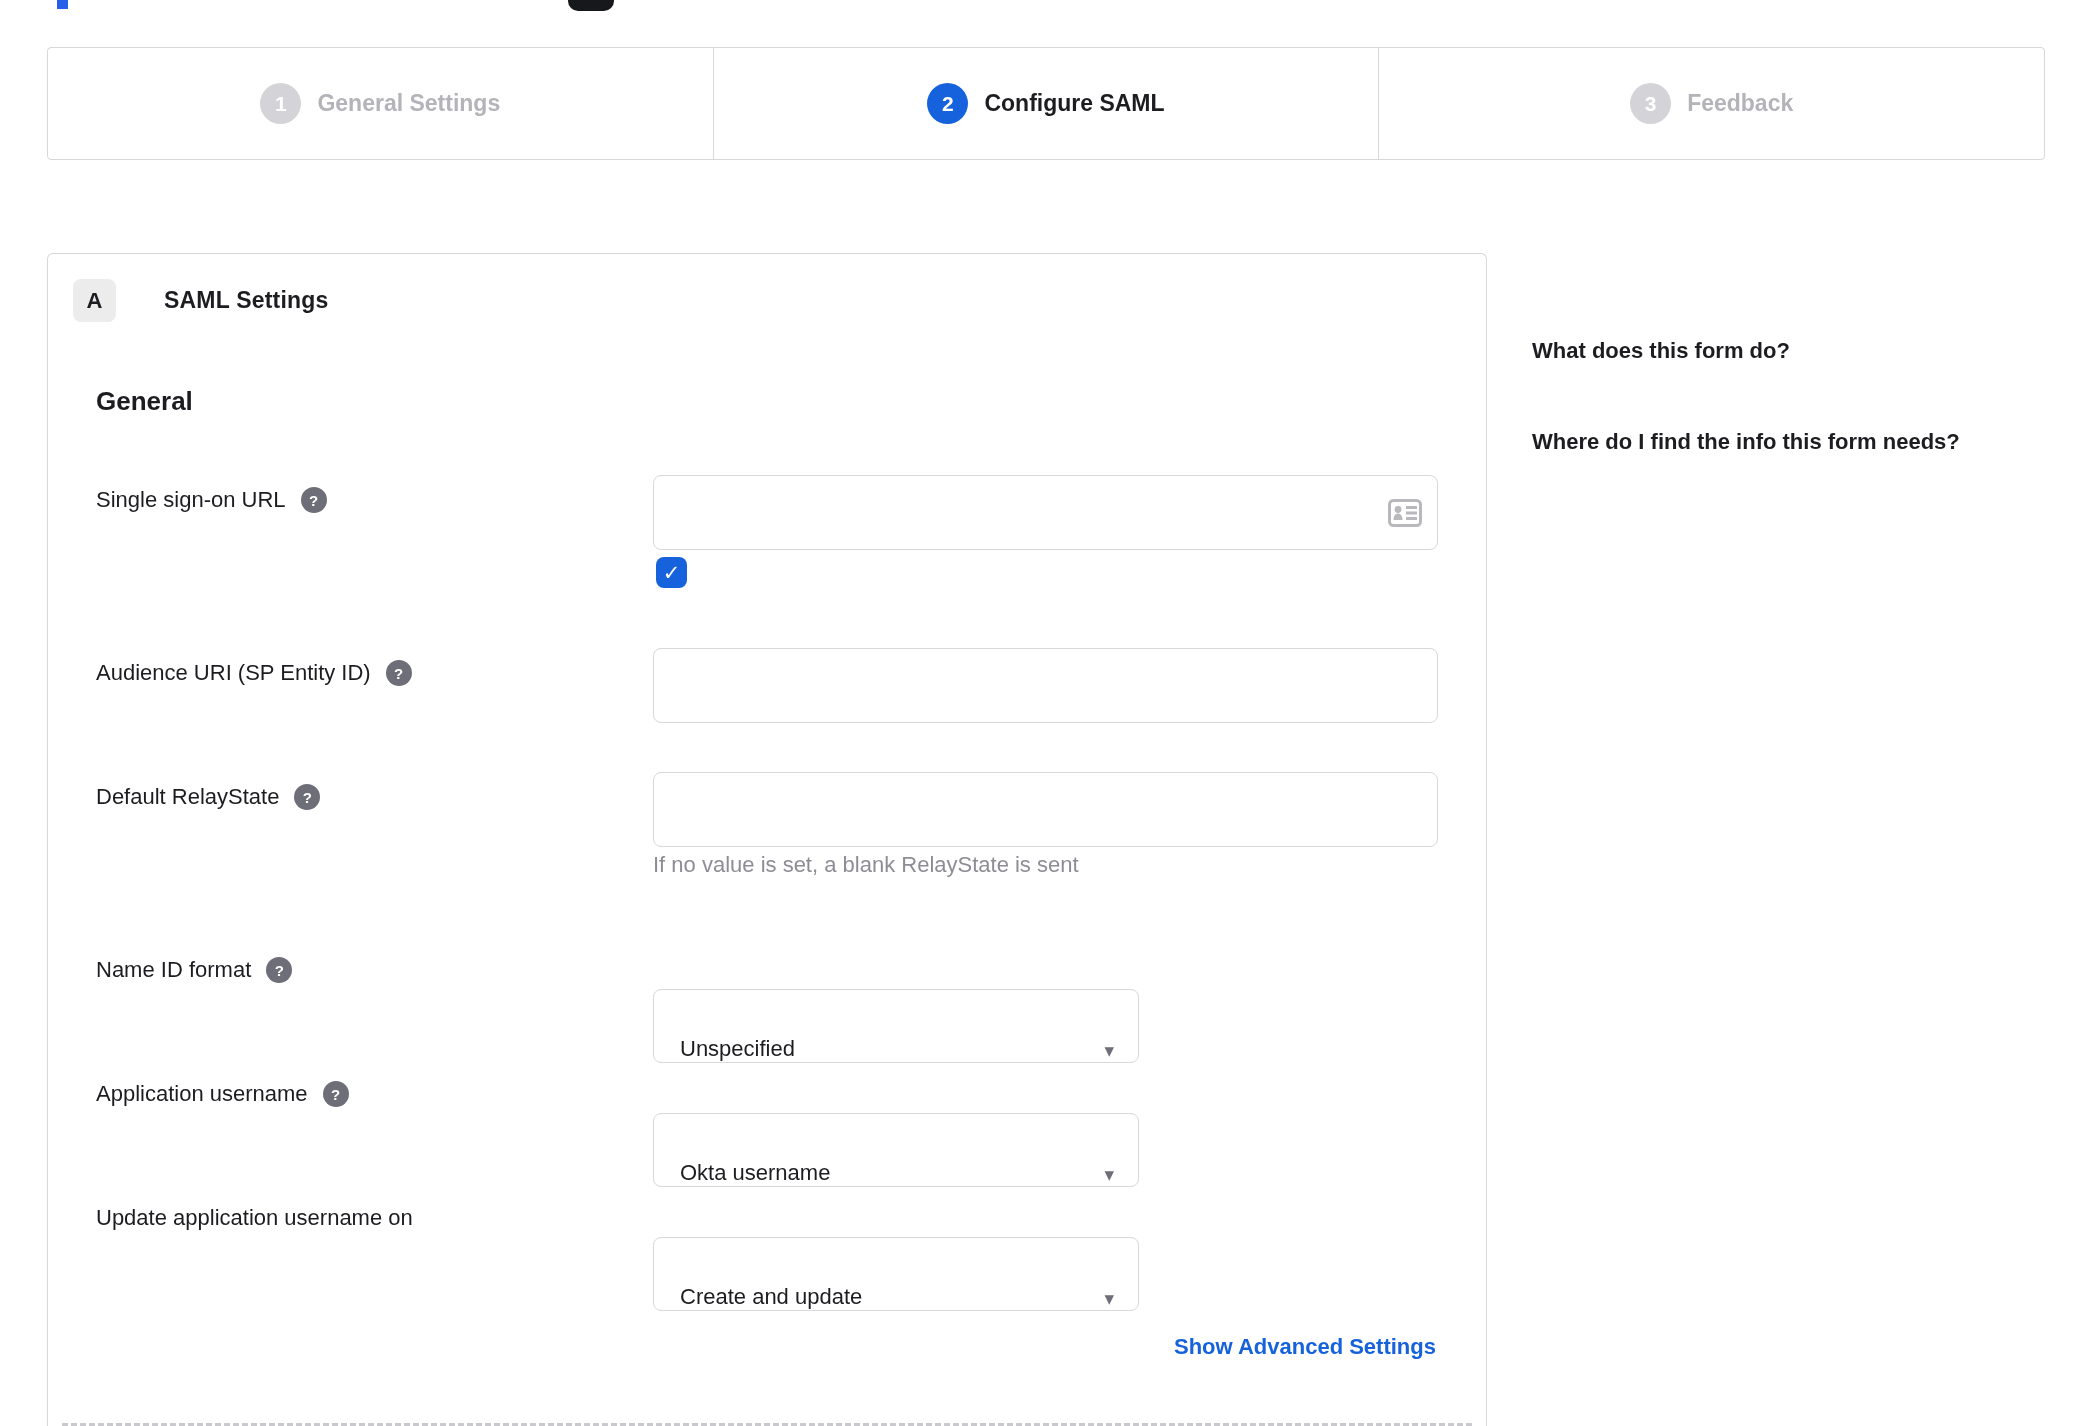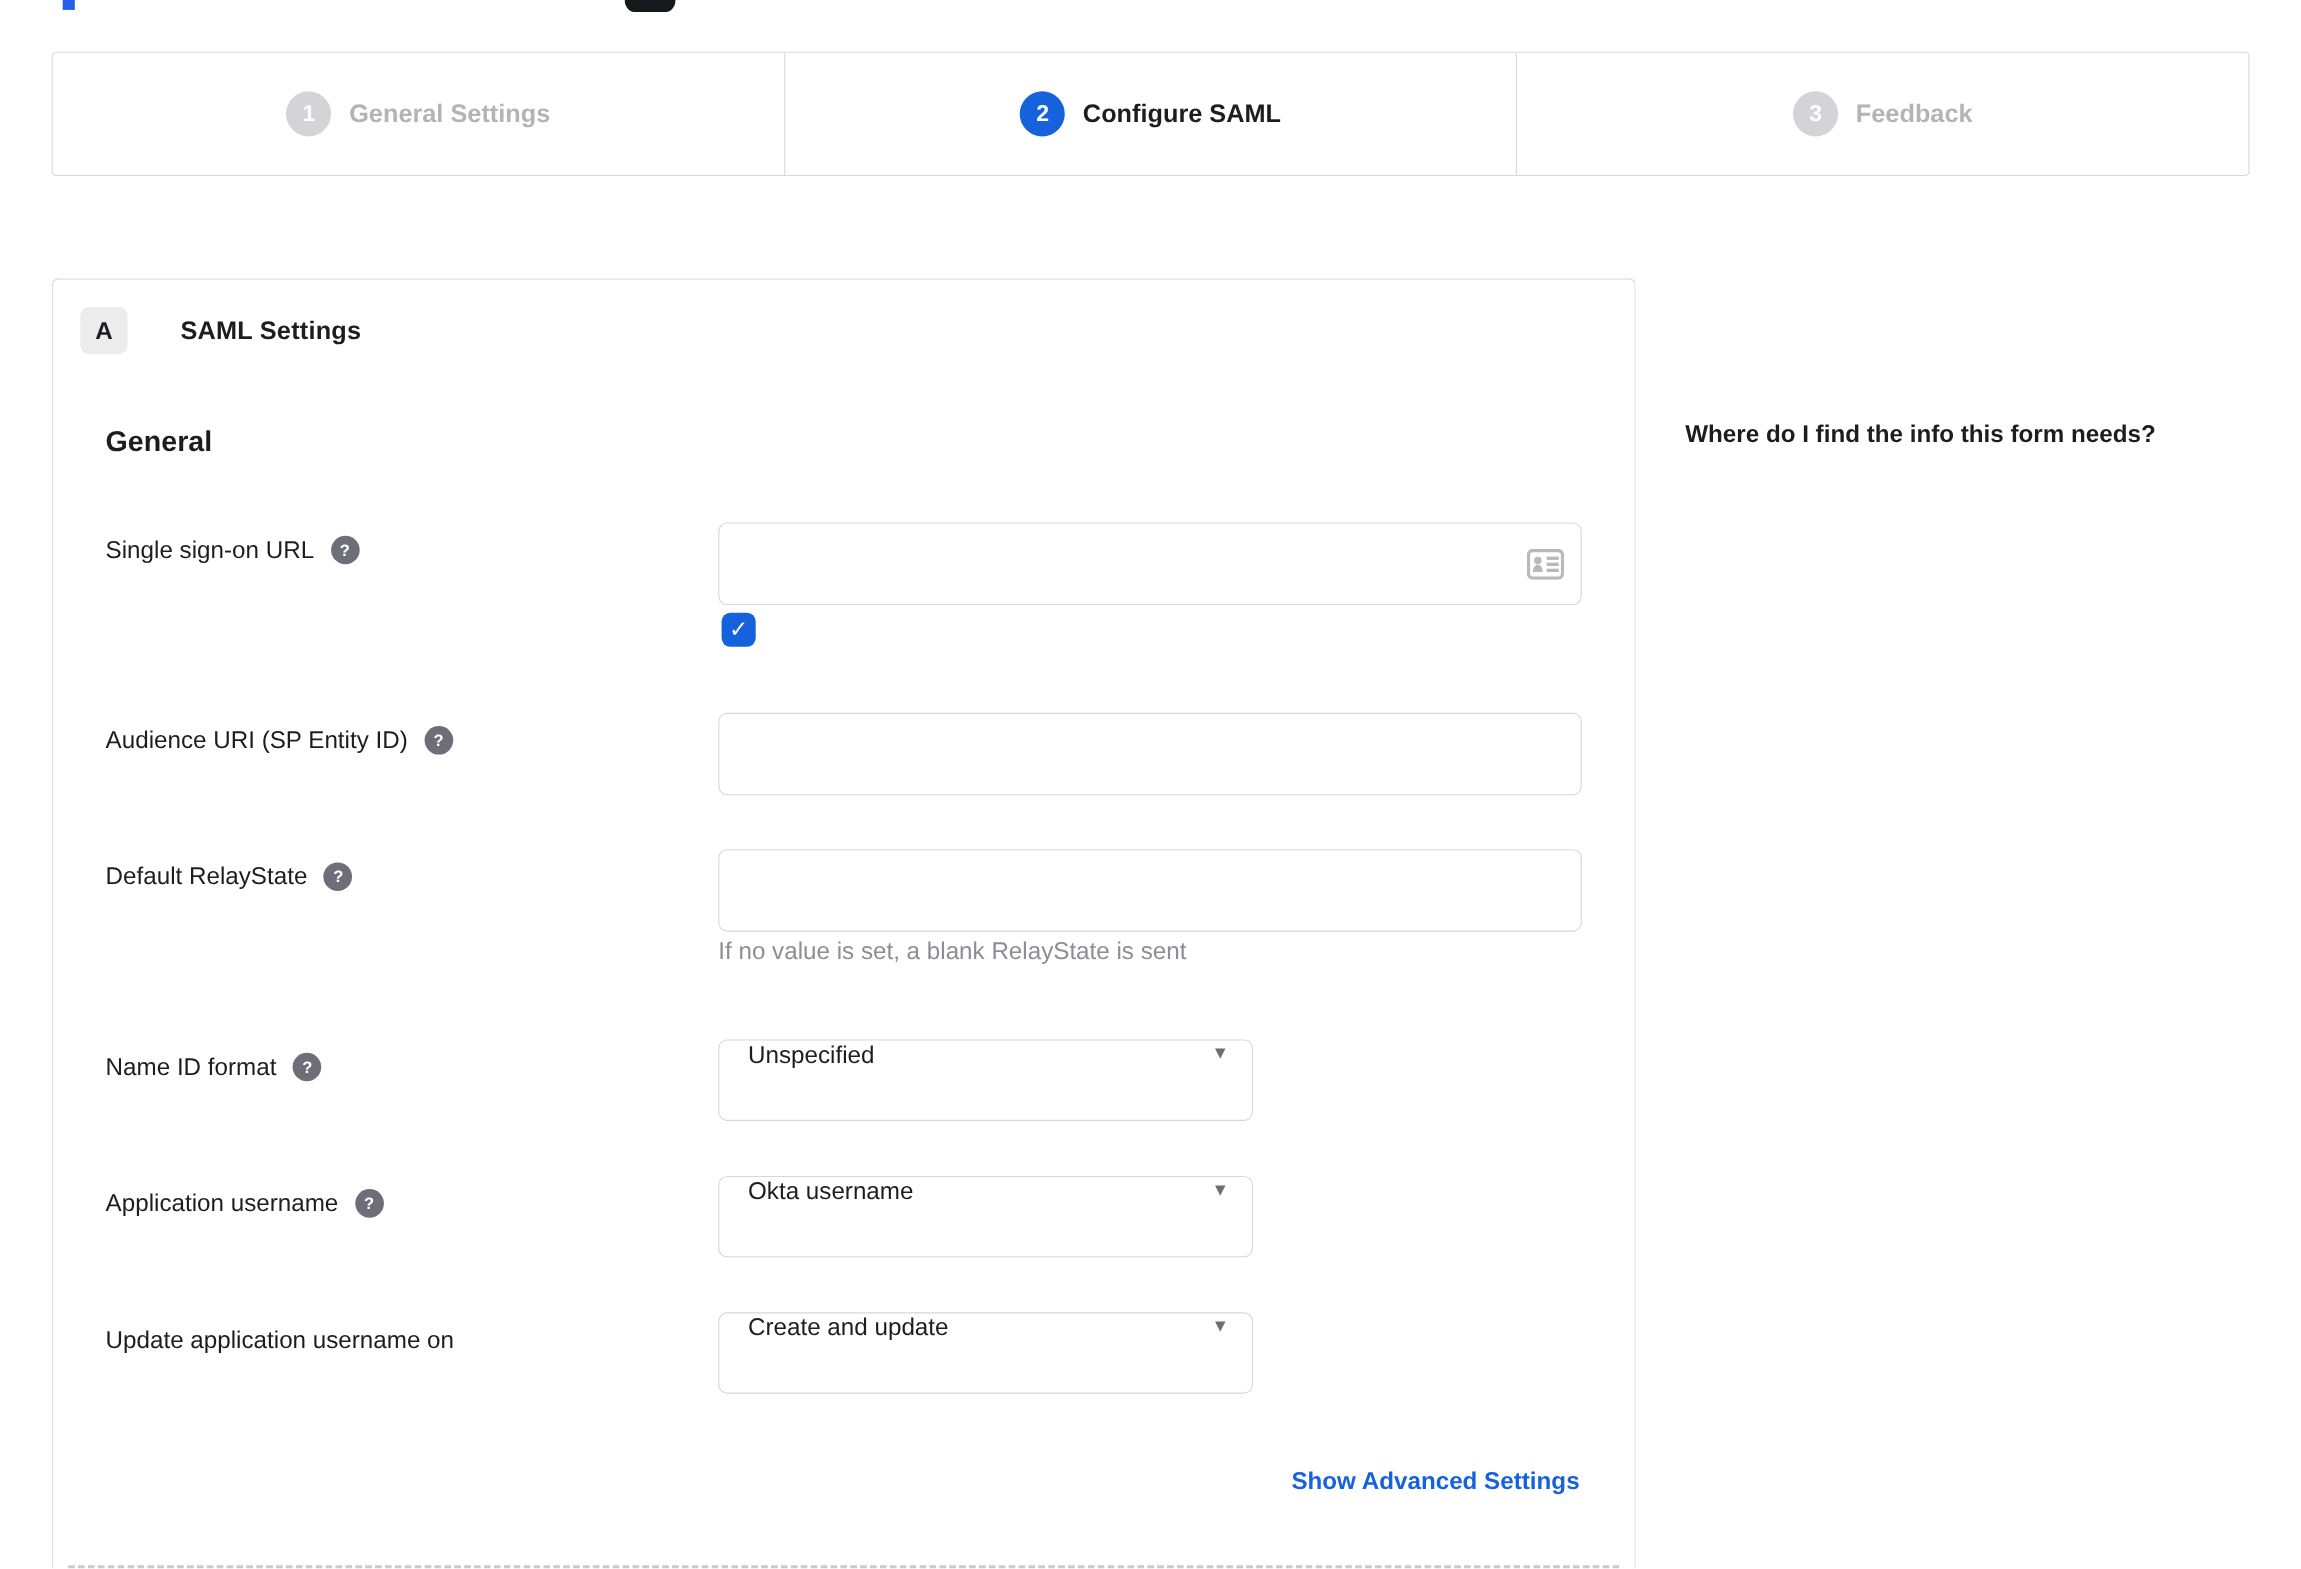--- a/index.html
+++ b/index.html
@@ -76,21 +76,21 @@
   .checkrow{position:absolute;left:608px;display:flex;align-items:center;gap:18px;}
   .checkbox{
     width:31px;height:31px;border-radius:8px;background:var(--accent);cursor:pointer;
     color:#fff;font-size:21px;font-weight:bold;display:flex;align-items:center;justify-content:center;
   }
   .checklabel{font-size:22px;color:var(--text);}
   .hint{position:absolute;left:605px;font-size:22px;color:var(--muted);}
   .select{
     position:absolute;left:605px;width:486px;height:74px;
     border:1px solid var(--border);border-radius:8px;background:#fff;cursor:pointer;
-    display:flex;align-items:flex-start;padding:0 24px 0 26px;font-size:22px;color:var(--text);
+    display:flex;align-items:flex-end;padding:0 24px 0 26px;font-size:22px;color:var(--text);margin-top:44px;
   }
   .select .caret{margin-left:auto;color:var(--help-bg);font-size:19px;}
   .adv-link{
     position:absolute;top:1080px;right:50px;font-size:22px;font-weight:600;
     color:var(--accent);text-decoration:none;cursor:pointer;
   }
   .dash-divider{
     position:absolute;left:14px;right:14px;bottom:0;height:0;
     border-top:3px dashed #c9c9ce;
   }
@@ -186,14 +186,15 @@
     <span>Create and update</span>
     <span class="caret">▾</span>
   </div>
 
   <a class="adv-link">Show Advanced Settings</a>
 
   <div class="dash-divider"></div>
 </div>
 
 <div class="sidebar">
+  <h3>What does this form do?</h3>
   <h3 class="q2">Where do I find the info this form needs?</h3>
 </div>
 
 </body></html>

